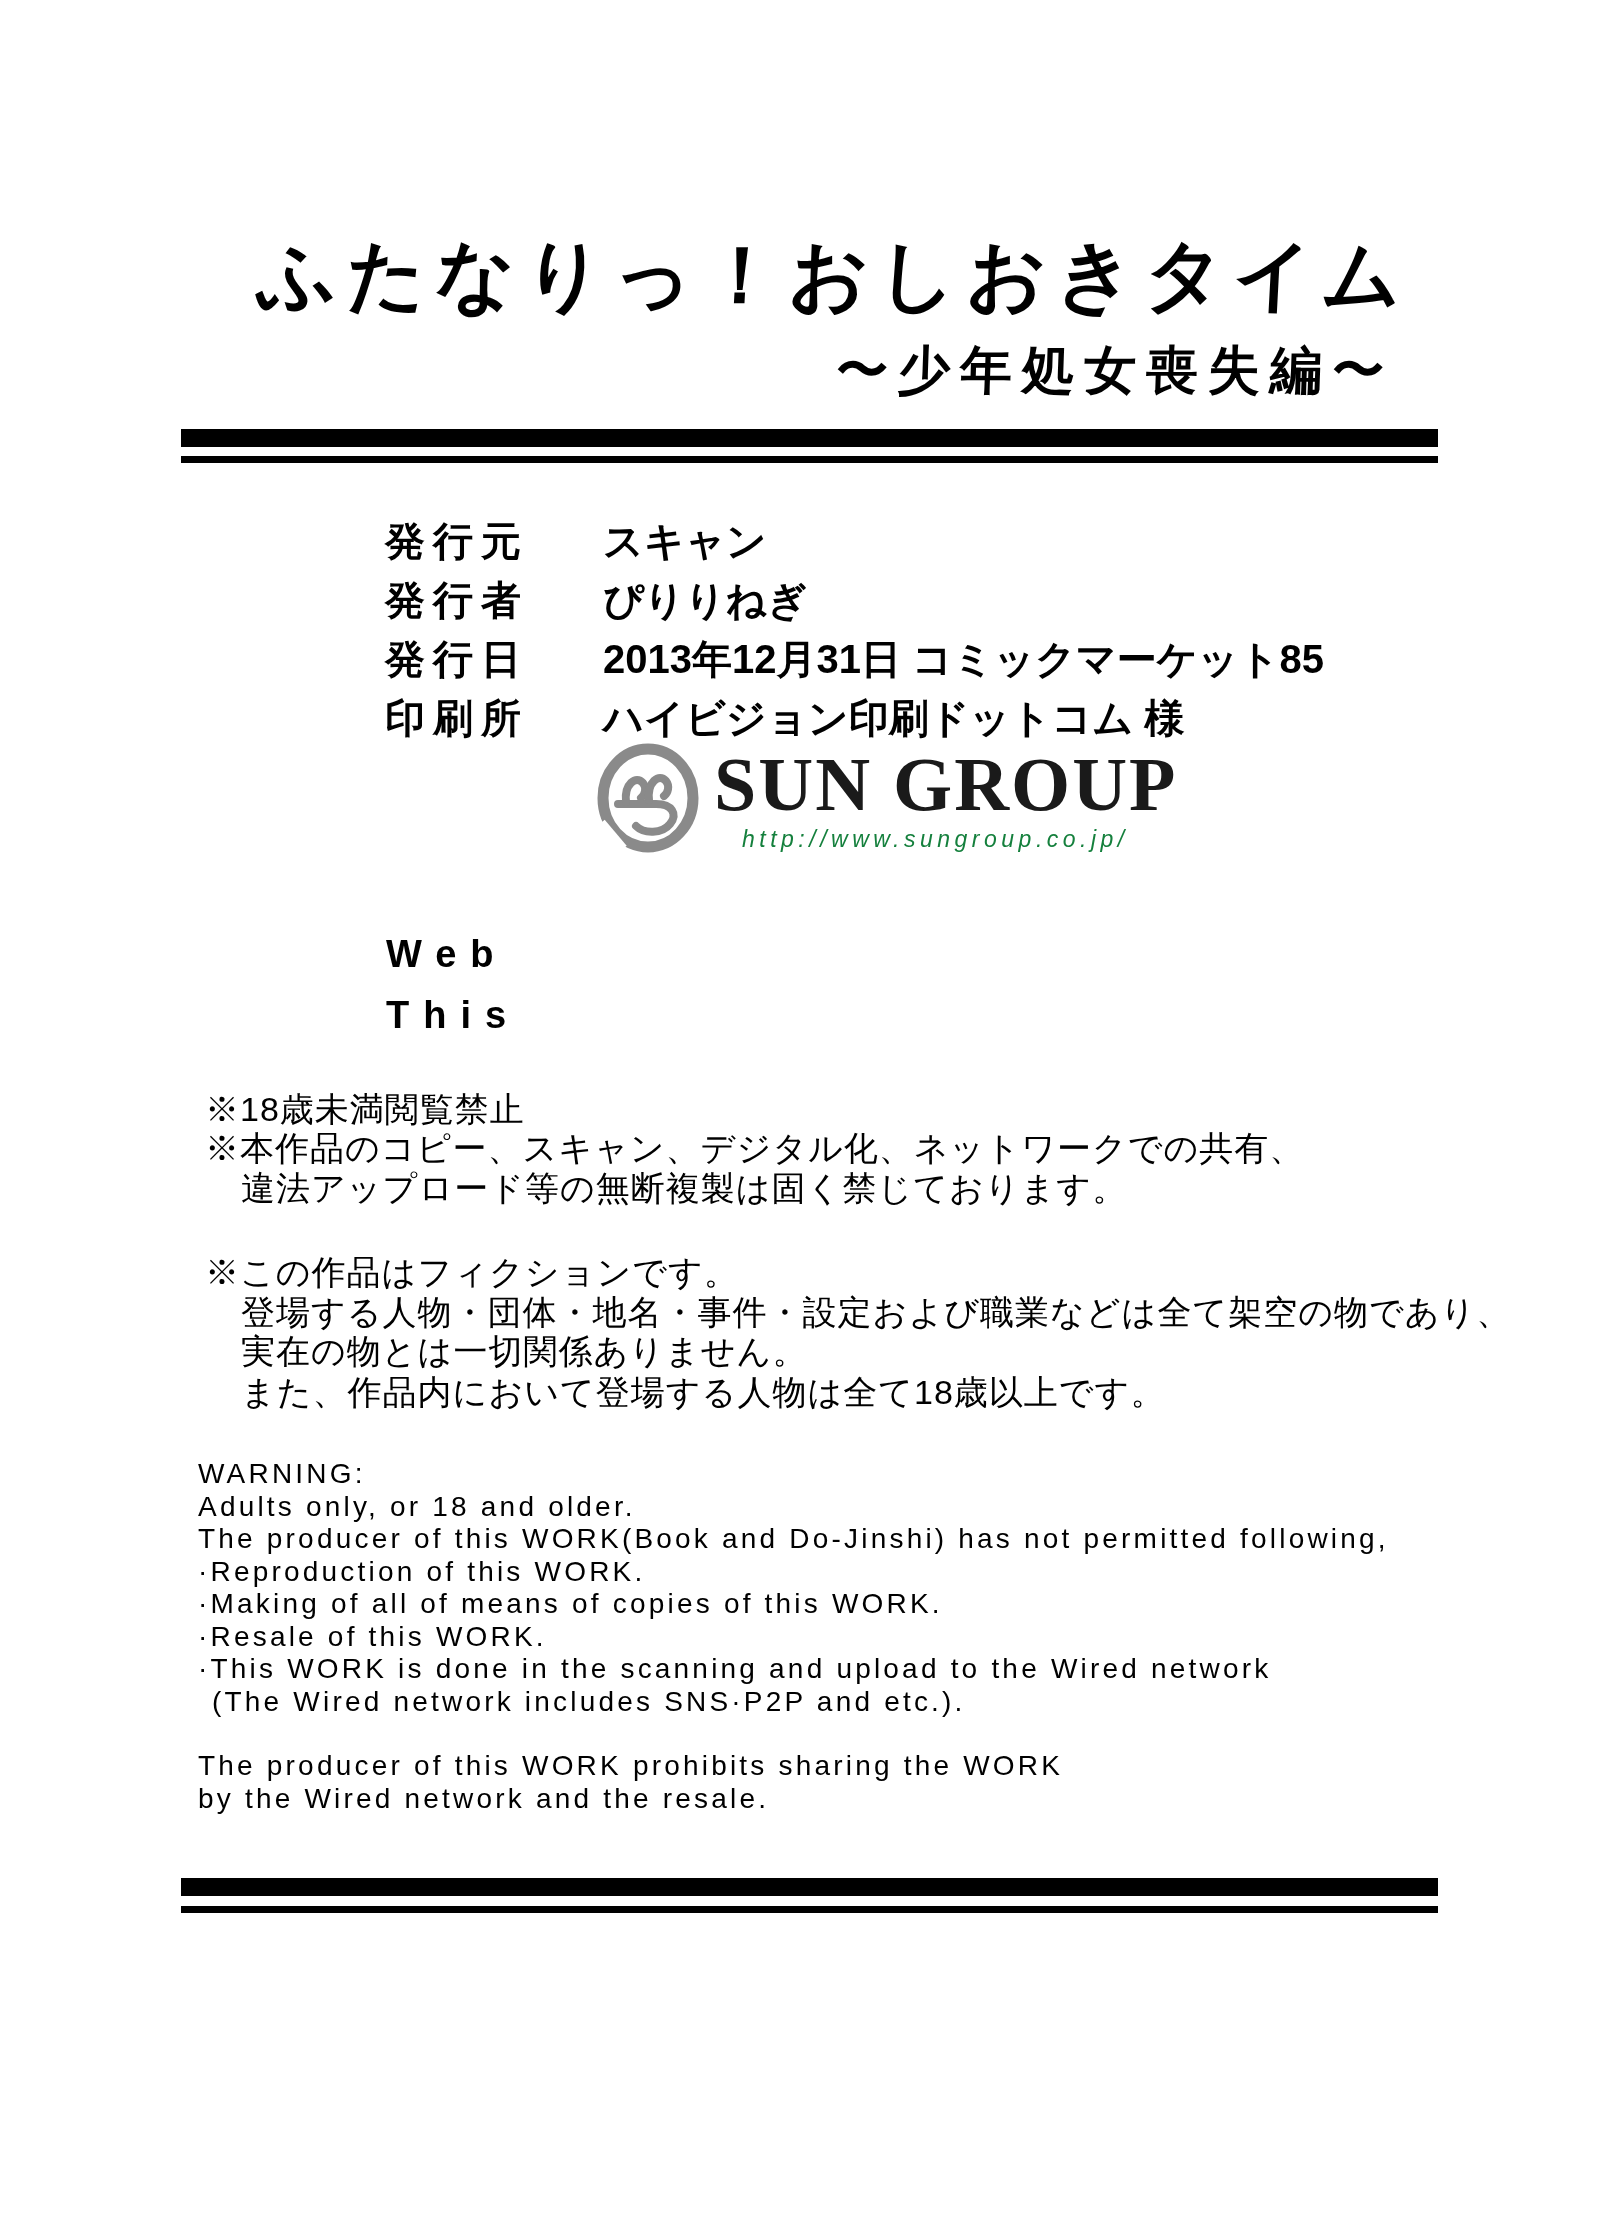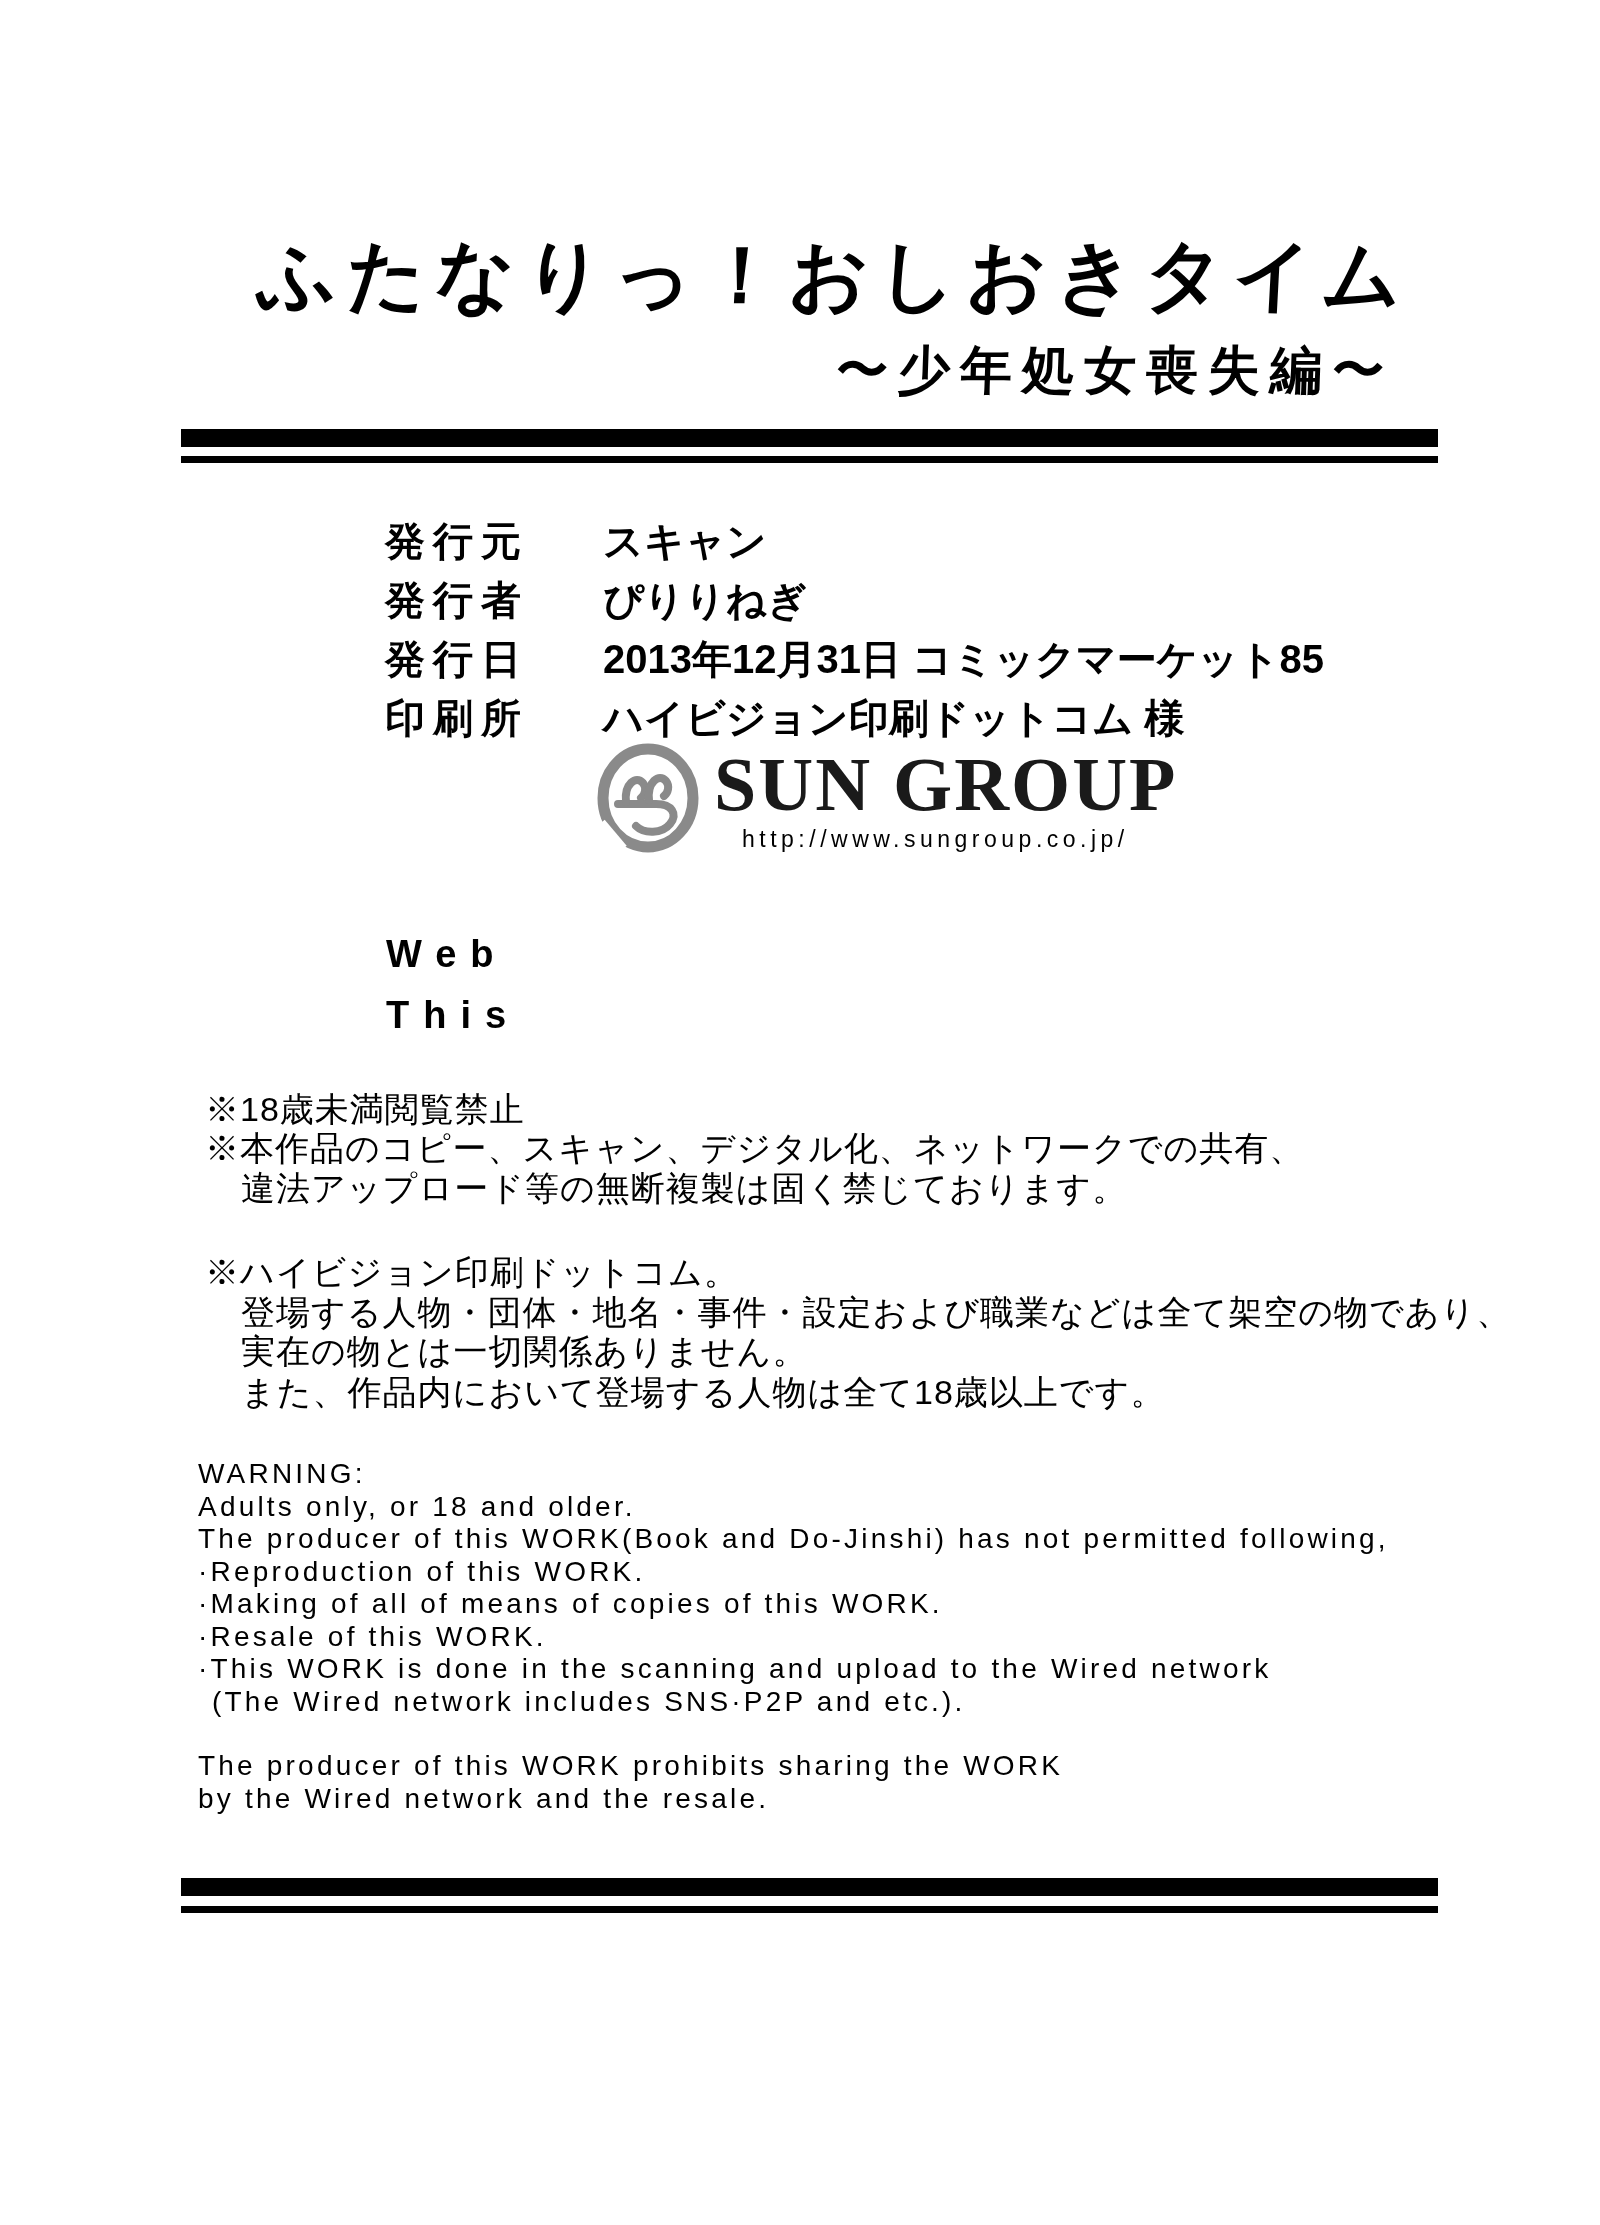--- a/index.html
+++ b/index.html
@@ -40,22 +40,23 @@
   
   .printer-logo{left:596px;top:740px;width:620px;height:130px;}
   .emblem{position:absolute;left:0;top:2px;width:104px;height:112px;}
   .logo-text{
     position:absolute;left:118px;top:6px;
     font-family:"Liberation Serif", serif;font-weight:700;font-size:76px;
     letter-spacing:2px;line-height:1;white-space:nowrap;color:#1a1a1a;
   }
   .logo-url{
     position:absolute;left:146px;top:86px;
-    font-size:23px;font-weight:500;letter-spacing:4.5px;color:#000000;
+    font-size:23px;font-weight:500;letter-spacing:4.5px;color:#15803d;
     white-space:nowrap;
+    font-style:italic;
   }
 
   
   .contacts{left:386px;top:896px;margin-top:37px;}
   .contact-row{display:flex;height:61px;align-items:flex-start;}
   .contact-label{
     width:216px;font-size:38px;font-weight:700;letter-spacing:14px;
     flex:0 0 auto;white-space:nowrap;
   }
   .contact-value{font-size:37px;font-weight:600;white-space:nowrap;letter-spacing:0;}
@@ -125,21 +126,21 @@
   </div>
   <div class="contact-row">
     <div class="contact-label">This</div>
   </div>
 </div>
 
 <div class="abs ja-line ja1-l1">※18歳未満閲覧禁止</div>
 <div class="abs ja-line ja1-l2">※本作品のコピー、スキャン、デジタル化、ネットワークでの共有、</div>
 <div class="abs ja-line ja1-l3">違法アップロード等の無断複製は固く禁じております。</div>
 
-<div class="abs ja-line ja2-l1">※ハイビジョン印刷ドットコム。</div>
+<div class="abs ja-line ja2-l1">※この作品はフィクションです。</div>
 <div class="abs ja-line ja2-l2">登場する人物・団体・地名・事件・設定および職業などは全て架空の物であり、</div>
 <div class="abs ja-line ja2-l3">実在の物とは一切関係ありません。</div>
 <div class="abs ja-line ja2-l4">また、作品内において登場する人物は全て18歳以上です。</div>
 
 <div class="abs en-block">
   <div class="en-line">WARNING:</div>
   <div class="en-line">Adults only, or 18 and older.</div>
   <div class="en-line">The producer of this WORK(Book and Do-Jinshi) has not permitted following,</div>
   <div class="en-line">·Reproduction of this WORK.</div>
   <div class="en-line">·Making of all of means of copies of this WORK.</div>

